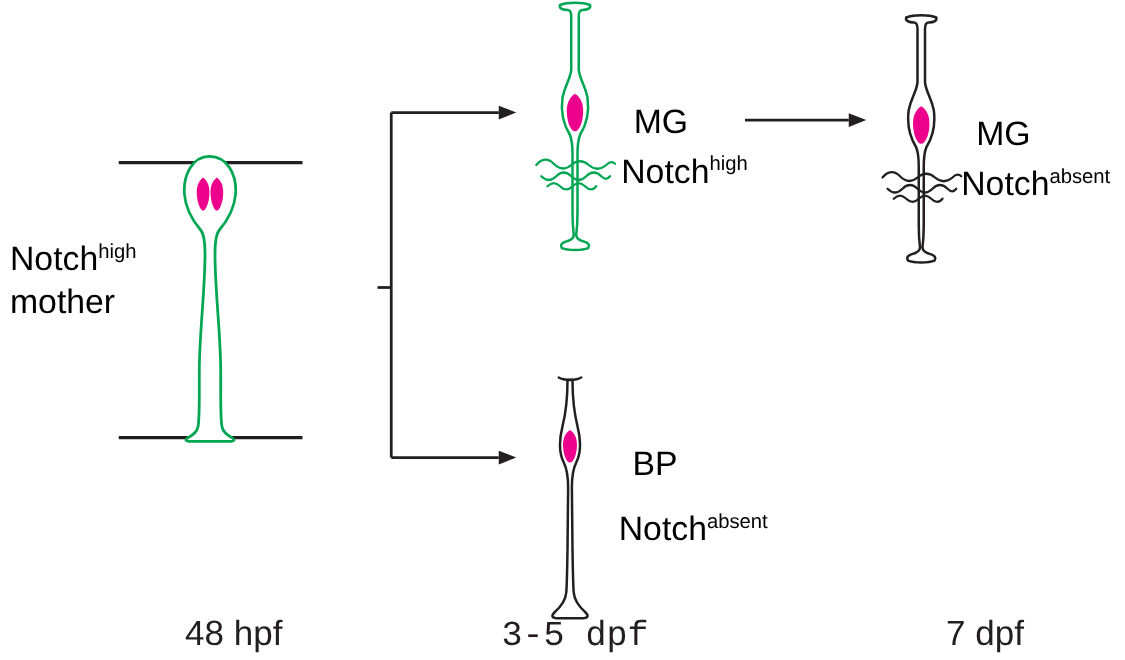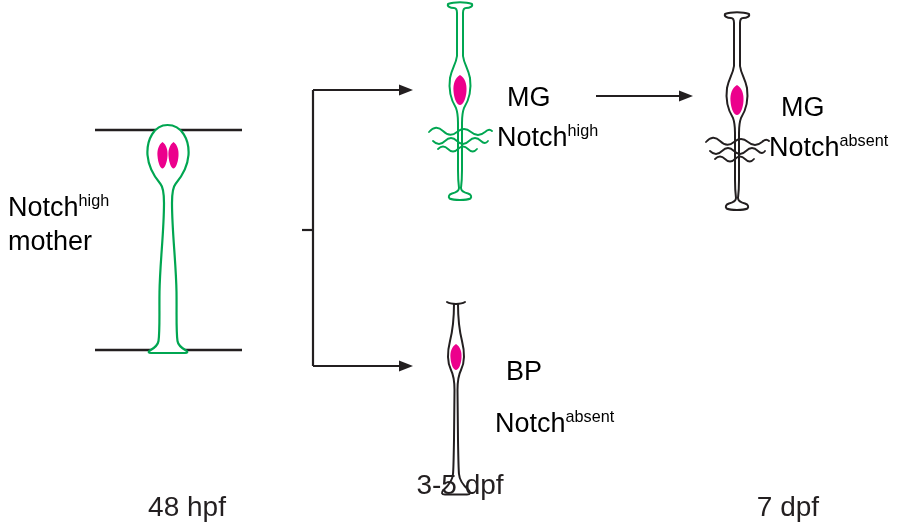--- a/index.html
+++ b/index.html
@@ -108,16 +108,16 @@
   </div>
 
   <div class="label" style="left:506px; top:354px;">
     <span>BP</span>
   </div>
   <div class="label" style="left:495px; top:406px;">
     <span>Notch</span><sup>absent</sup>
   </div>
 
   <div class="stage" style="left:187px; top:491px;">48 hpf</div>
-  <div class="stage" style="left:460px; top:469px;">3-5 dpf</div>
+  <div class="stage" style="left:460px; top:494px;font-family:Liberation Mono, monospace;">3-5 dpf</div>
   <div class="stage" style="left:740px; top:491px;margin-left:48px;">7 dpf</div>
 
 </div>
 
 </body></html>

